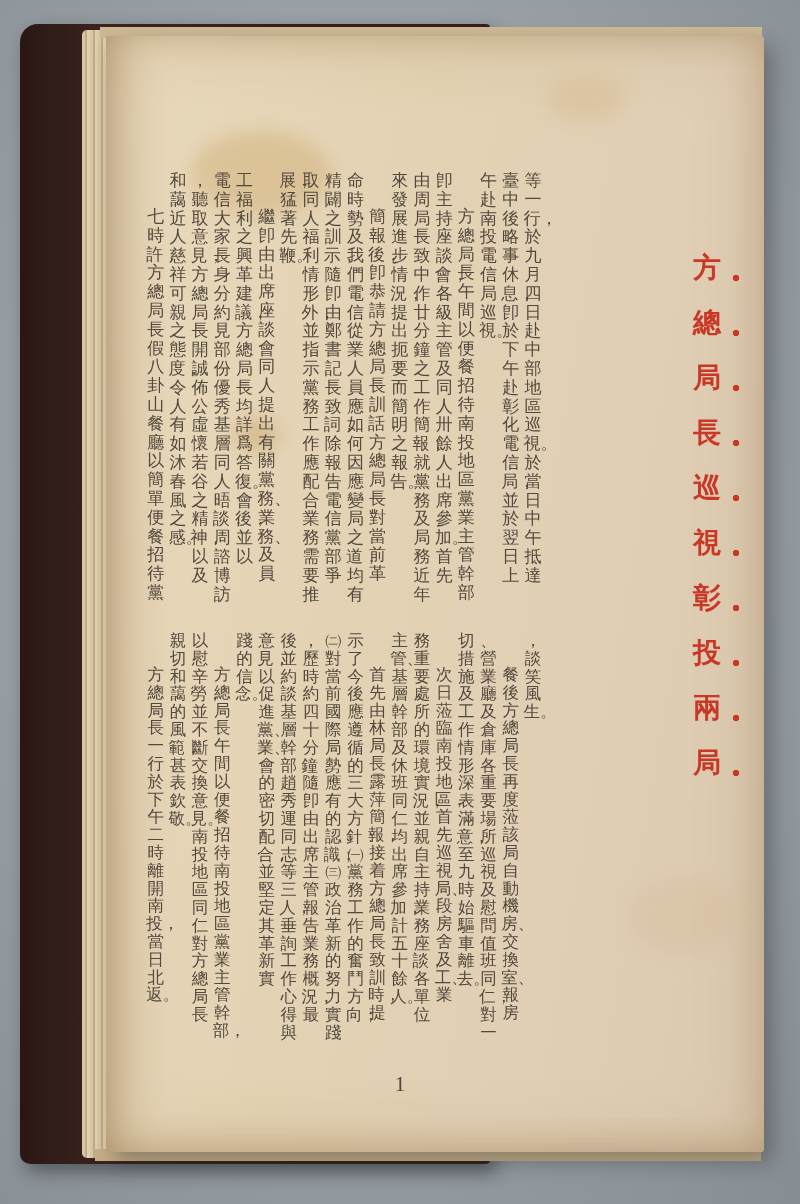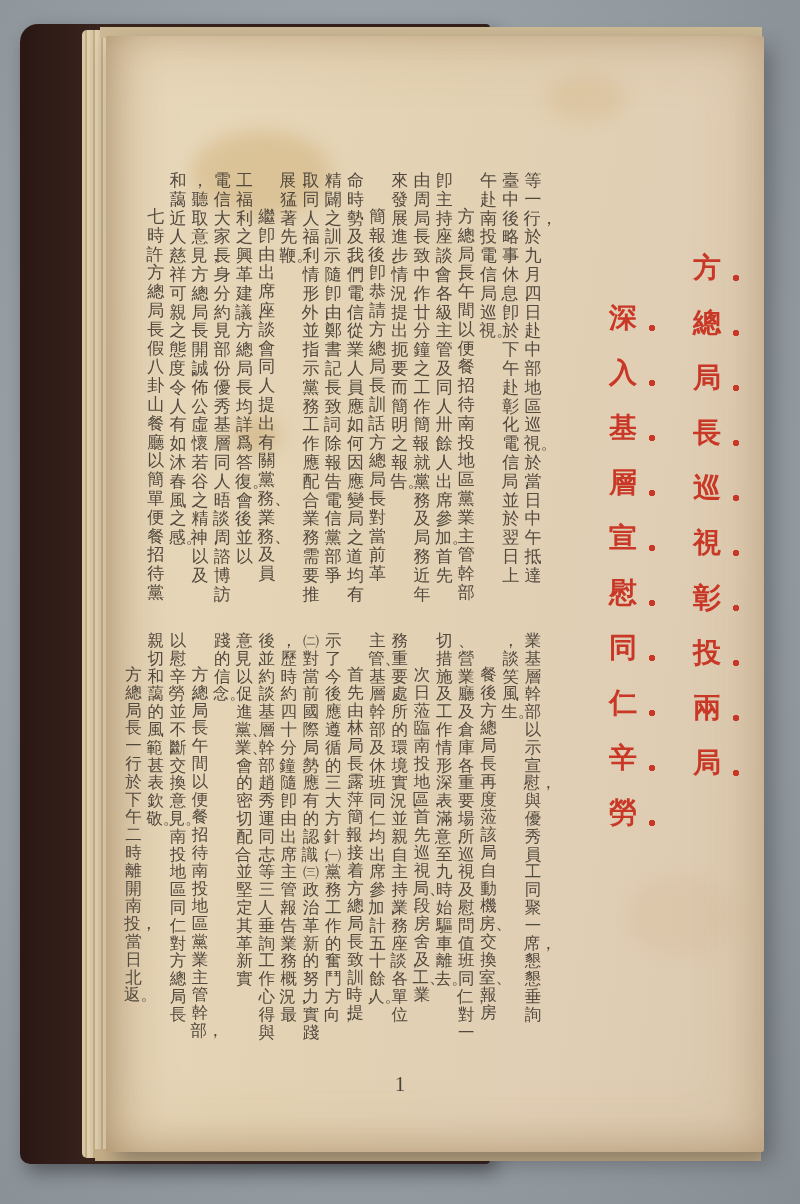--- a/index.html
+++ b/index.html
@@ -81,21 +81,20 @@
   <div class="top-edge"></div>
   <div class="bottom-edge"></div>
 
   <div class="page">
     <div class="stain stain1"></div>
     <div class="stain stain2"></div>
     <div class="stain stain3"></div>
     <div class="stain stain4"></div>
 
     <div class="title-col title-col1">方總局長巡視彰投兩局</div>
-    <div class="title-col title-col2">深入基層宣慰同仁辛勞</div>
 
     <div class="band band-upper">
       <div class="tcol">等一行，於九月四日赴中部地區巡視。於當日中午抵達</div>
       <div class="tcol">臺中後略事休息，卽於下午赴彰化電信局，並於翌日上</div>
       <div class="tcol">午赴南投電信局巡視。</div>
       <div class="tcol indent">方總局長午間以便餐招待南投地區黨業主管幹部</div>
       <div class="tcol">卽主持座談會，各級主管及同人卅餘人出席參加。首先</div>
       <div class="tcol">由周局長致中作廿分鐘之工作簡報，就黨務及局務近年</div>
       <div class="tcol">來發展進步情況，提出扼要而簡明之報告。</div>
       <div class="tcol indent">簡報後，卽恭請方總局長訓話，方總局長對當前革</div>
@@ -105,21 +104,20 @@
       <div class="tcol">展，猛著先鞭。</div>
       <div class="tcol indent">繼卽由出席座談會同人提出有關黨務、業務、及員</div>
       <div class="tcol">工福利之興革建議，方總局長均詳爲答復。會後，並以</div>
       <div class="tcol">電信大家長身分約見部份優秀基層同人晤談，周諮博訪</div>
       <div class="tcol">，聽取意見，方總局長開誠佈公虛懷若谷之精神，以及</div>
       <div class="tcol">和藹近人慈祥可親之態度，令人有如沐春風之感。</div>
       <div class="tcol indent">七時許，方總局長假八卦山餐廳以簡單便餐招待黨</div>
     </div>
 
     <div class="band band-lower">
-      <div class="tcol">業基層幹部以示宣慰，與優秀員工同聚一席，懇懇垂詢</div>
       <div class="tcol">，談笑風生。</div>
       <div class="tcol indent">餐後方總局長再度蒞該局自動機房、交換室、報房</div>
       <div class="tcol">、營業廳及倉庫各重要場所巡視及慰問值班同仁，對一</div>
       <div class="tcol">切措施及工作情形深表滿意，至九時始驅車離去。</div>
       <div class="tcol indent">次日蒞臨南投地區，首先巡視局、段房舍及工、業</div>
       <div class="tcol">務重要處所的環境實況，並親自主持業務座談，各單位</div>
       <div class="tcol">主管、基層幹部及休班同仁均出席參加，計五十餘人。</div>
       <div class="tcol indent">首先由林局長露萍簡報，接着方總局長致訓時，提</div>
       <div class="tcol">示了今後應遵循的三大方針：㈠黨務工作的奮鬥方向；</div>
       <div class="tcol">㈡對當前國際局勢應有的認識；㈢政治革新的努力實踐</div>

